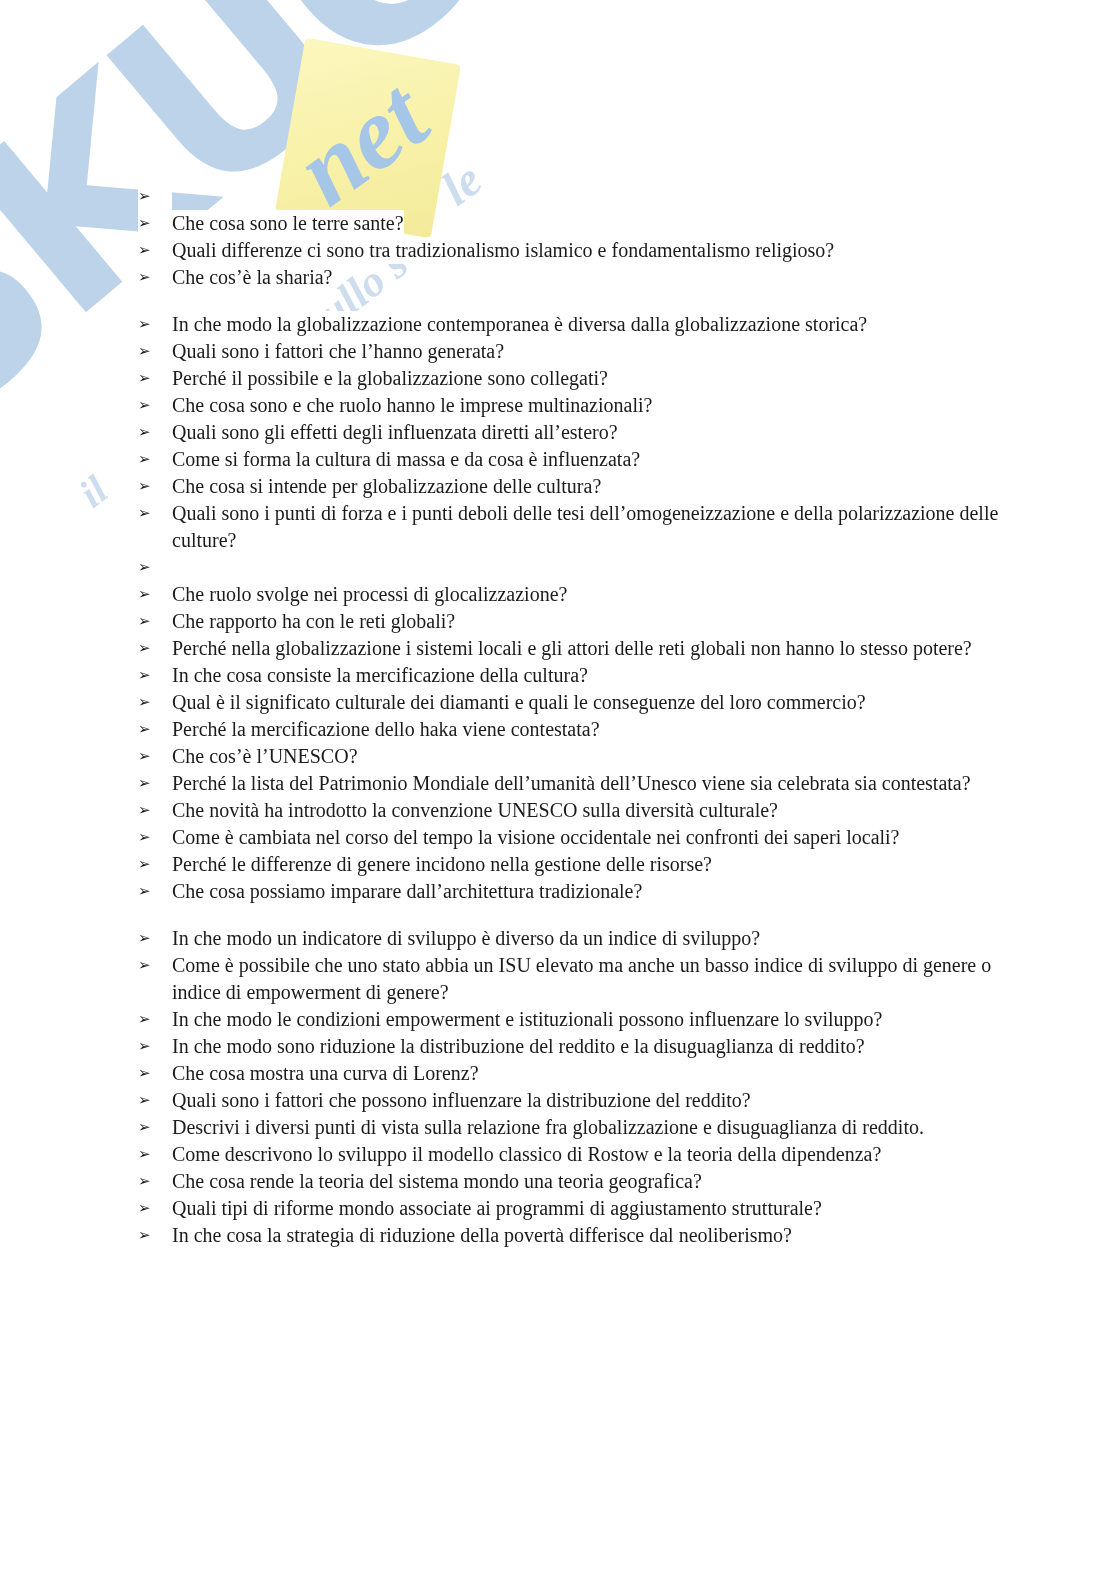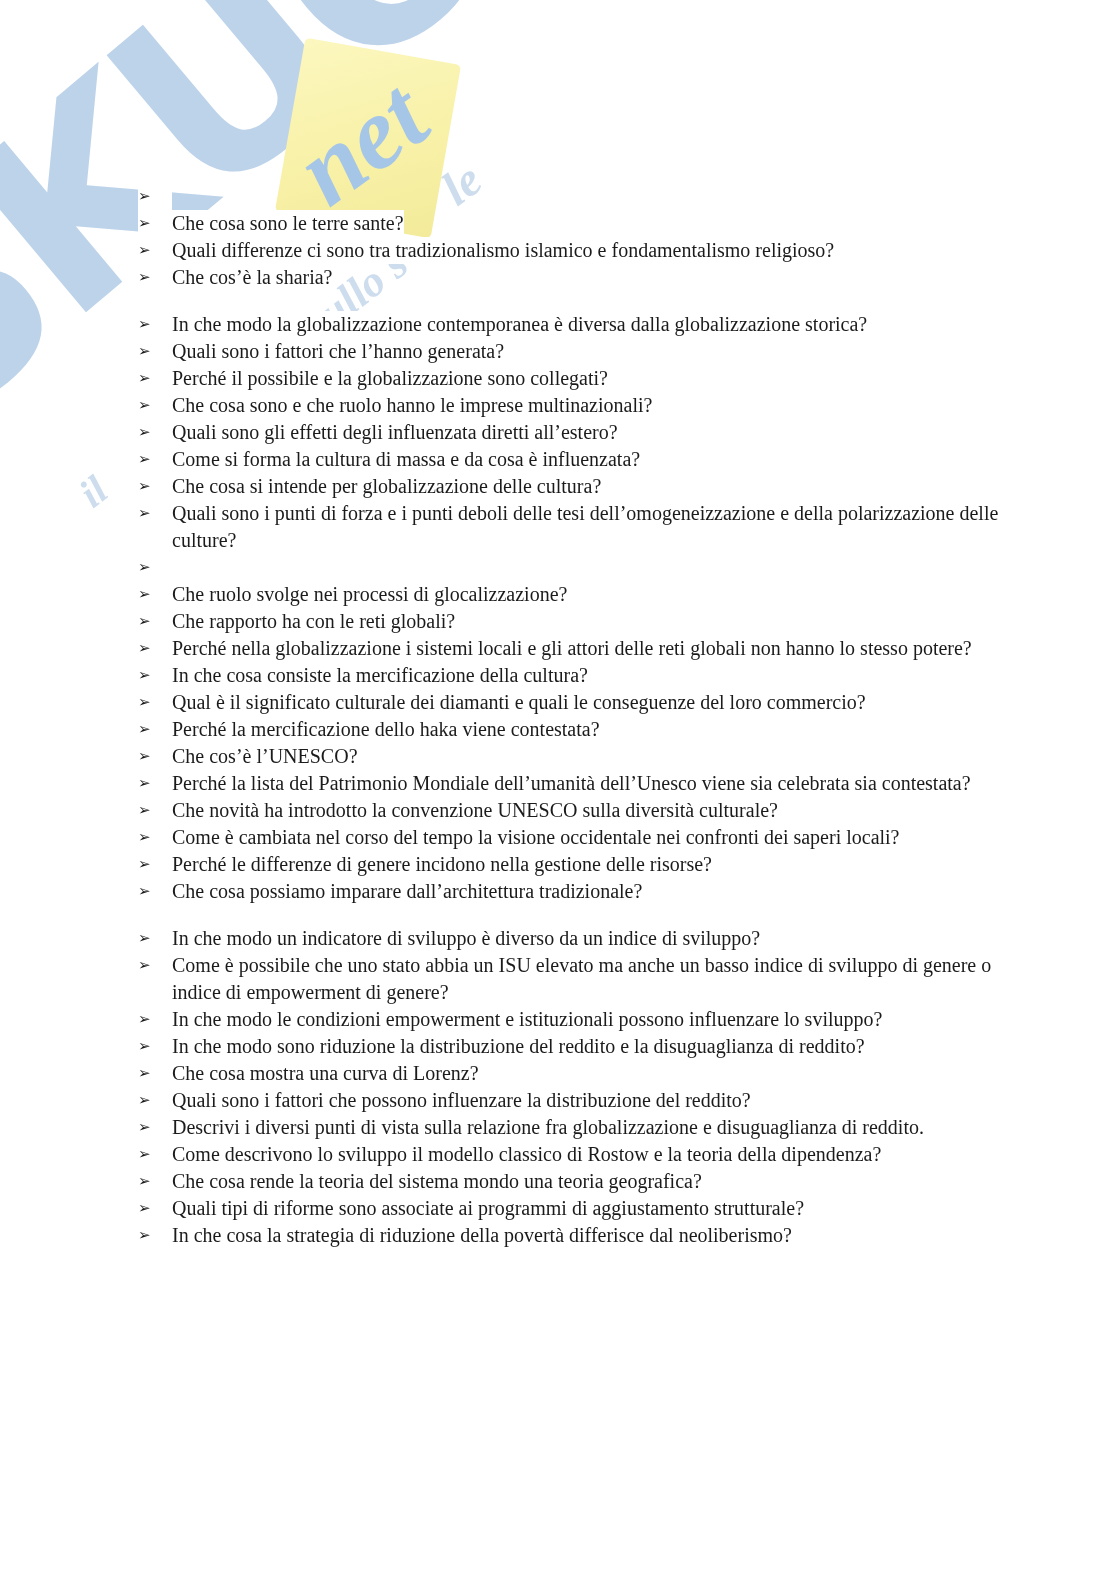--- a/index.html
+++ b/index.html
@@ -224,20 +224,20 @@
       <li class="q">
         <span class="bullet">➢</span>
         <span class="qt">Come descrivono lo sviluppo il modello classico di Rostow e la teoria della dipendenza?</span>
       </li>
       <li class="q">
         <span class="bullet">➢</span>
         <span class="qt">Che cosa rende la teoria del sistema mondo una teoria geografica?</span>
       </li>
       <li class="q">
         <span class="bullet">➢</span>
-        <span class="qt">Quali tipi di riforme sono associate ai programmi di aggiustamento strutturale?</span>
+        <span class="qt">Quali tipi di riforme mondo associate ai programmi di aggiustamento strutturale?</span>
       </li>
       <li class="q">
         <span class="bullet">➢</span>
         <span class="qt">In che cosa la strategia di riduzione della povertà differisce dal neoliberismo?</span>
       </li>
     </ul>
   </div>
 
 </body></html>

